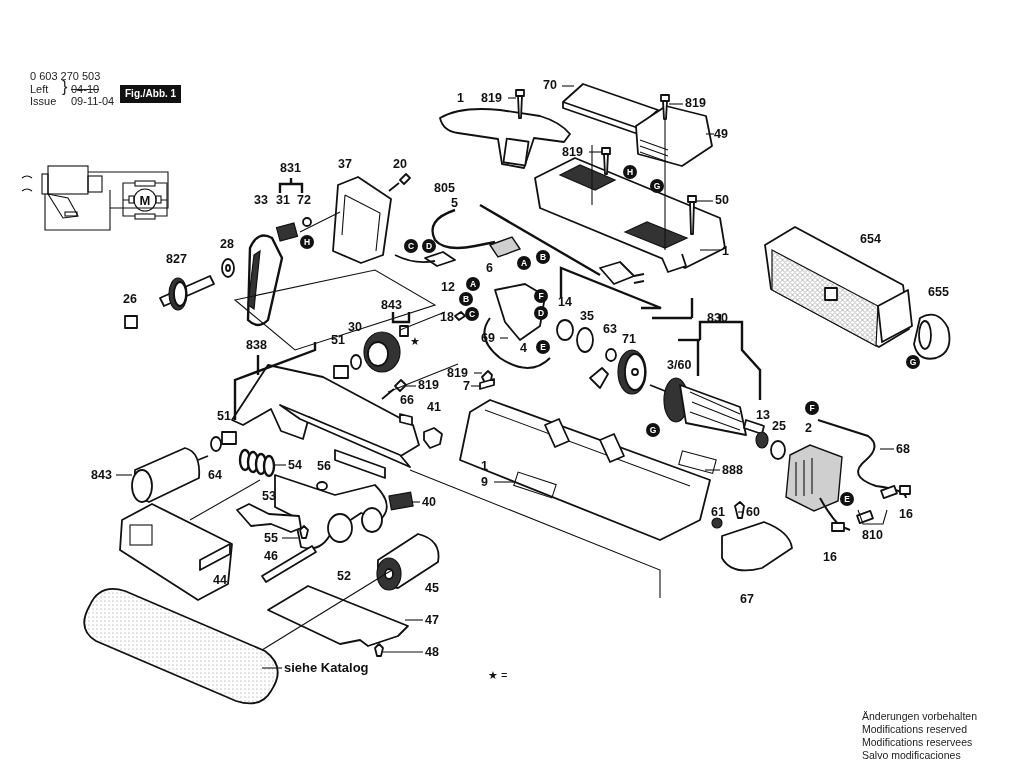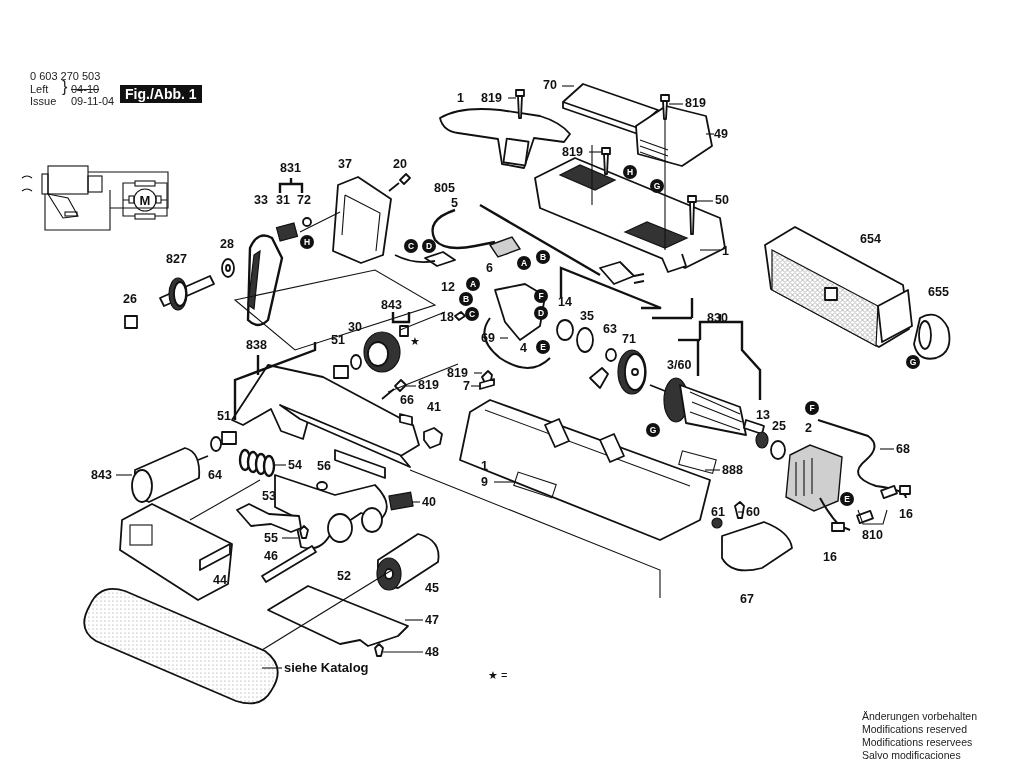--- a/index.html
+++ b/index.html
@@ -1,19 +1,19 @@
 <!DOCTYPE html>
 <html><head>
 <meta charset="utf-8">
 <style>
   html,body{margin:0;padding:0;background:#ffffff;}
   body{width:1024px;height:768px;position:relative;overflow:hidden;font-family:"Liberation Sans",sans-serif;color:#111;}
   #stage{position:absolute;left:0;top:0;width:1024px;height:566px;}
   .hdr{position:absolute;font-family:"Liberation Sans",sans-serif;font-size:11px;line-height:12px;color:#222;}
-  .fig-badge{position:absolute;left:120px;top:85px;background:#111;color:#fff;font-weight:bold;font-size:14px;padding:1px 5px;line-height:16px;}
+  .fig-badge{position:absolute;left:120px;top:85px;background:#111;color:#fff;font-weight:bold;font-size:10px;padding:1px 5px;line-height:16px;}
   .legend{position:absolute;font-size:10.5px;line-height:13px;color:#222;}
   .legend div{white-space:nowrap;}
   .star{position:absolute;left:488px;top:669px;font-size:11px;}
   .lbl{font-family:"Liberation Sans",sans-serif;font-size:12.5px;font-weight:bold;fill:#111;}
   .mk circle{fill:#111;}
   .mk text{font-family:"Liberation Sans",sans-serif;font-size:8.5px;font-weight:bold;fill:#fff;}
   .part{fill:#fff;stroke:#111;stroke-width:1.8;stroke-linejoin:round;}
   .part-thin{fill:none;stroke:#111;stroke-width:1.1;}
   .lead{fill:none;stroke:#111;stroke-width:1.1;}
   .brk{fill:none;stroke:#111;stroke-width:2.4;}

